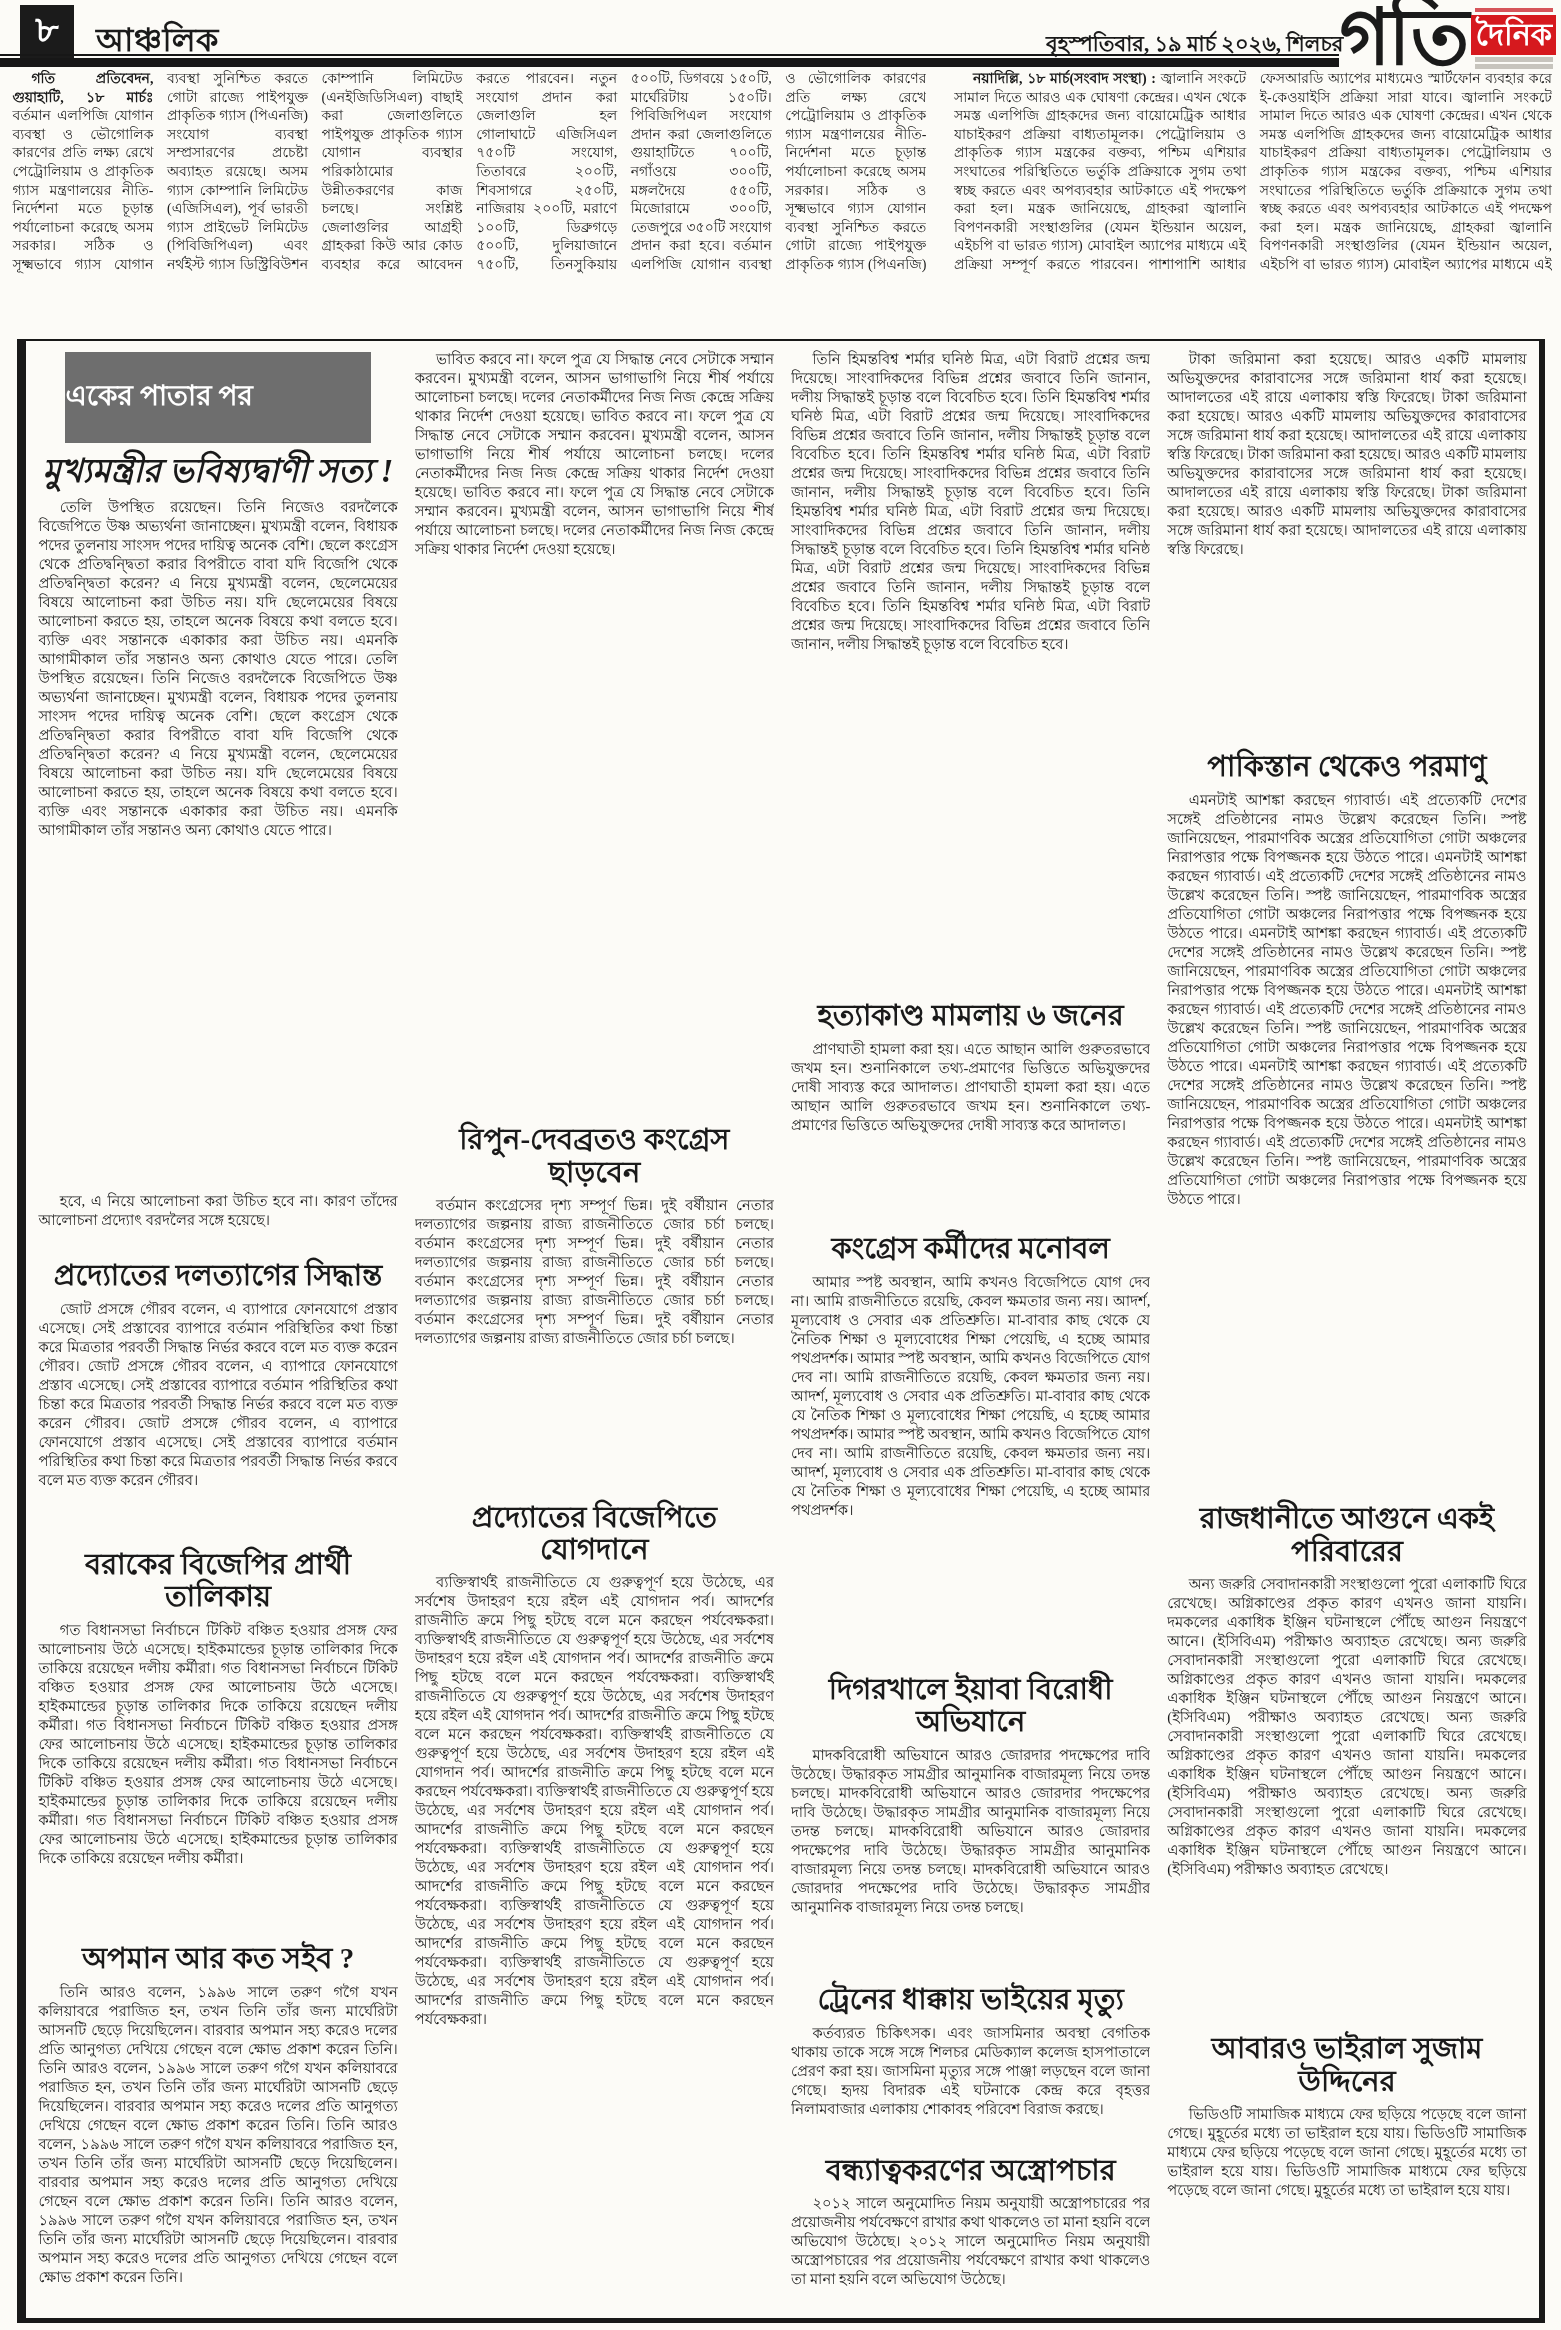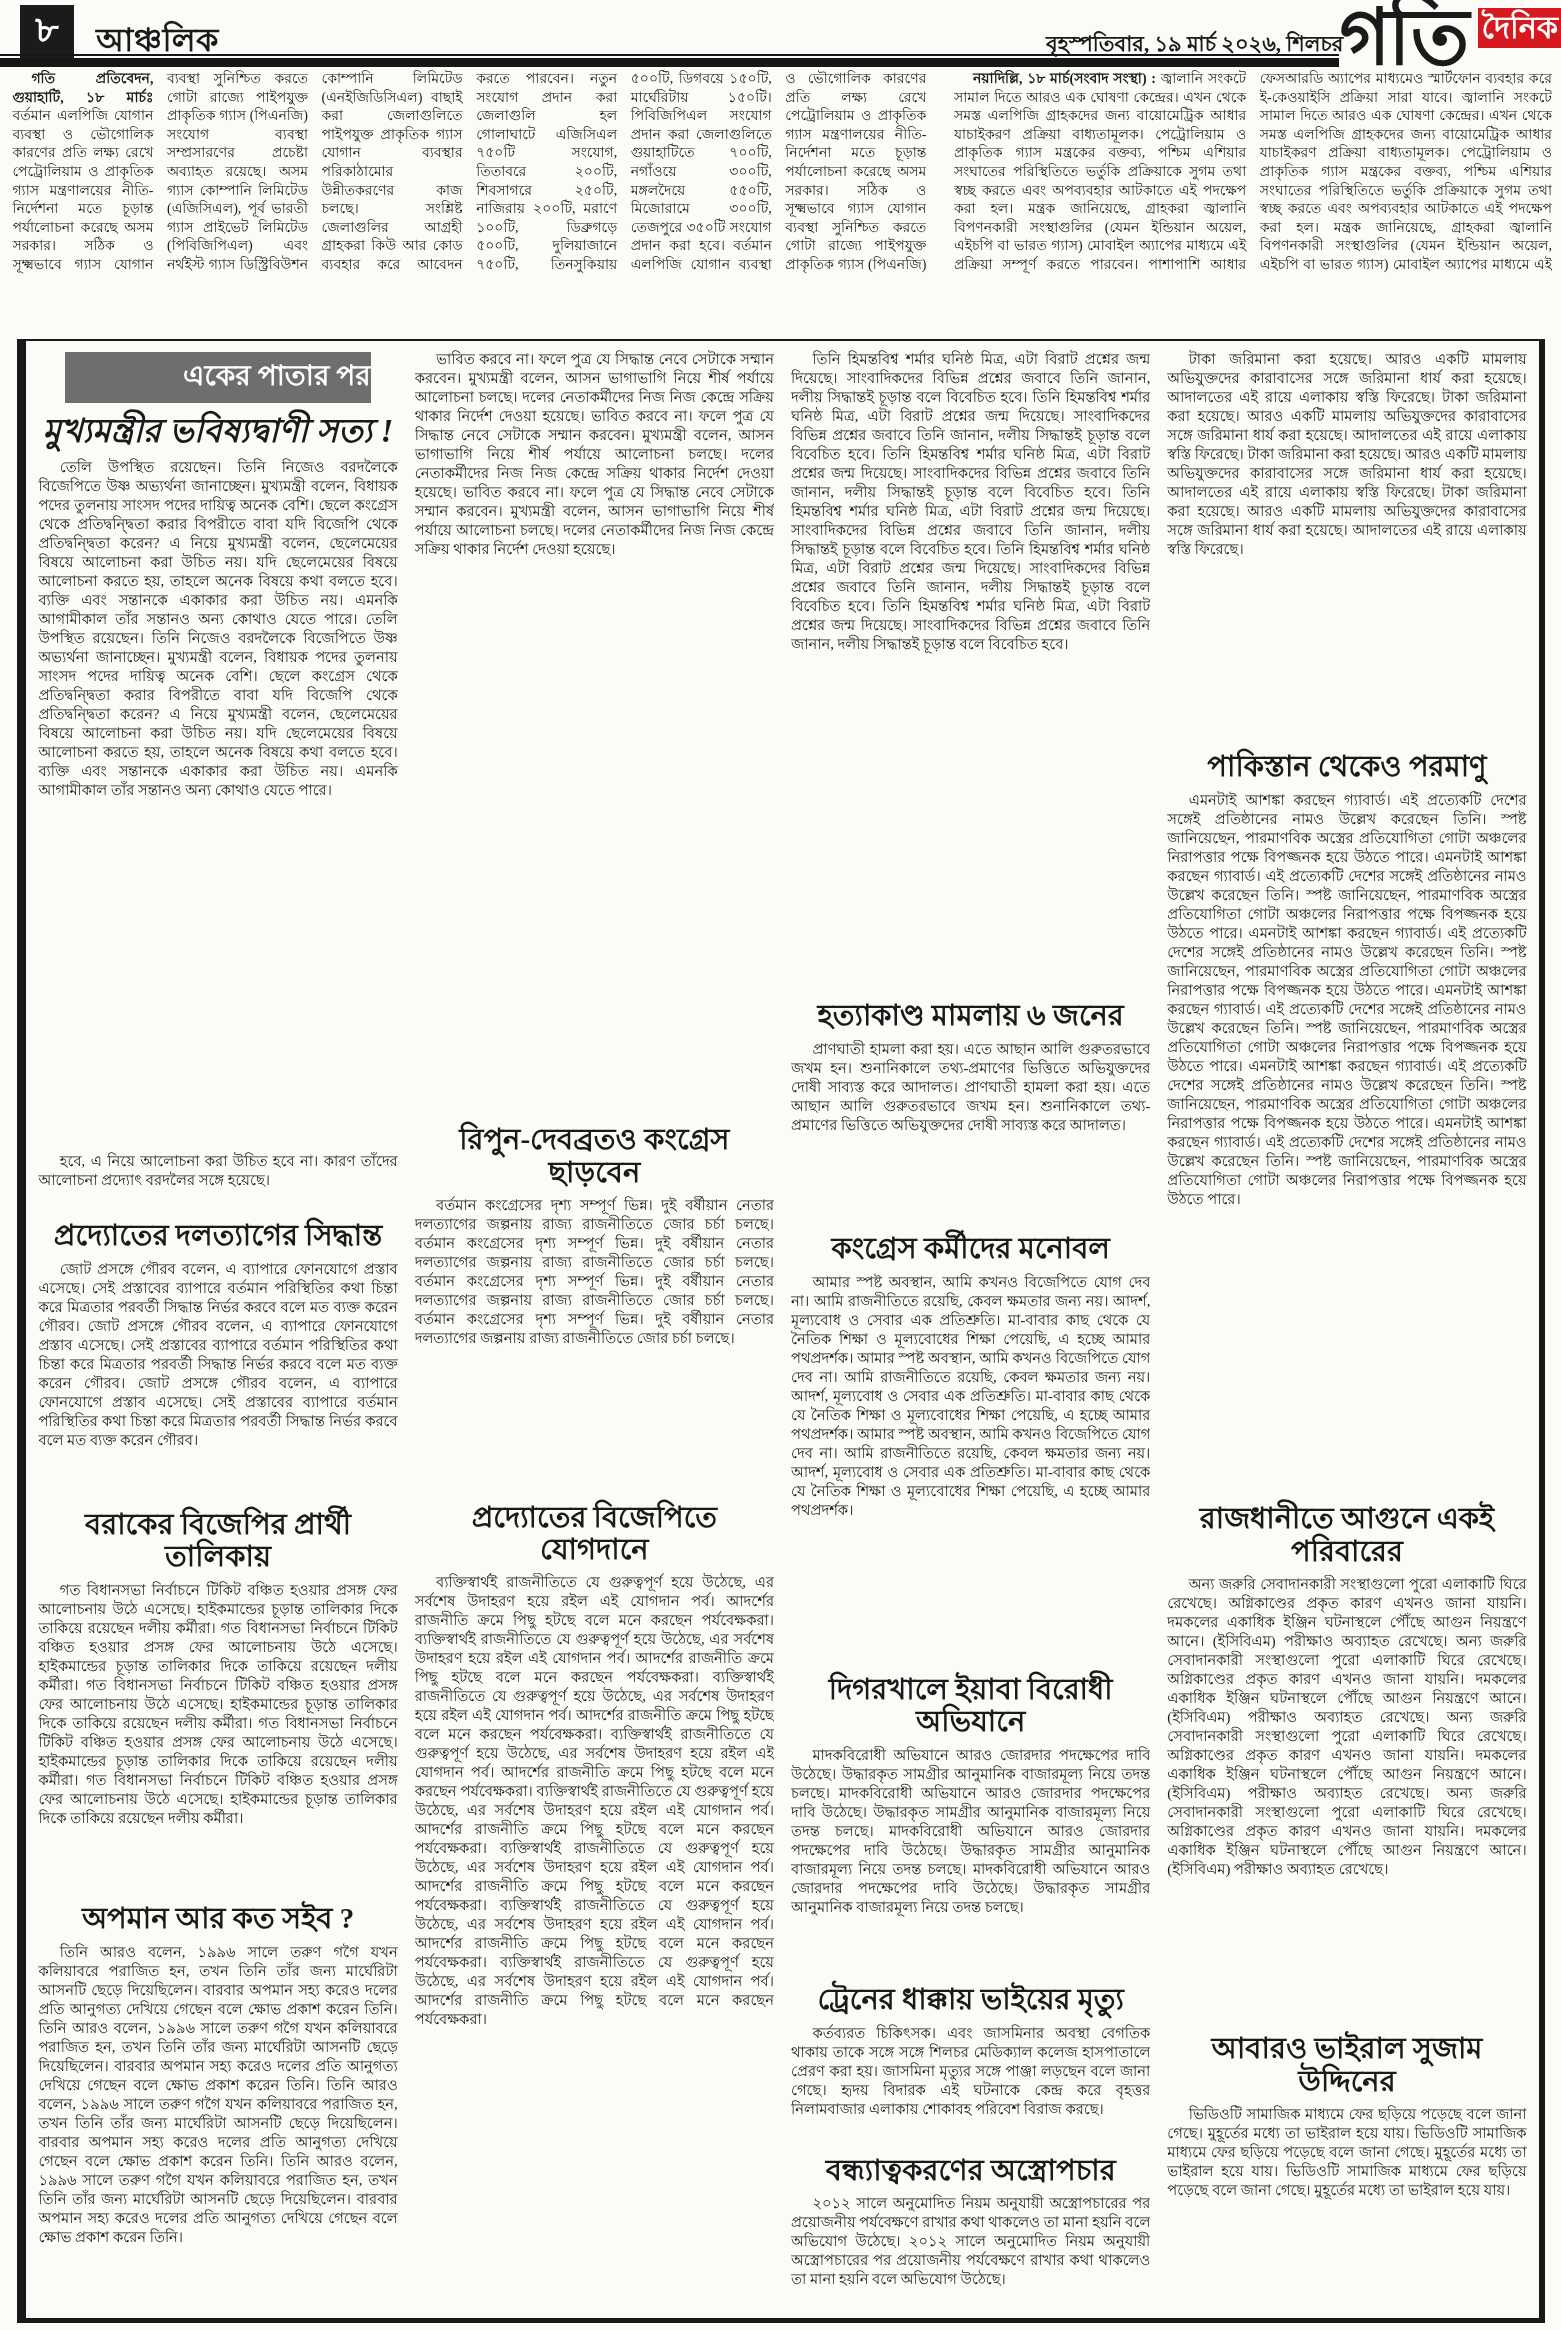--- a/index.html
+++ b/index.html
@@ -5,21 +5,21 @@
   html,body{margin:0;padding:0;background:#e8e6e0;}
   .page{position:relative;width:1562px;height:2330px;background:#fcfbf7;color:#1a1a1a;
         font-family:"Liberation Serif","DejaVu Serif",serif;overflow:hidden;}
   
   .pageno{position:absolute;left:20px;top:4.5px;width:54px;height:54px;background:#1b1b1b;color:#fff;
           font-size:36px;font-weight:bold;display:flex;align-items:center;justify-content:center;}
   .section{position:absolute;left:96px;top:14.7px;font-size:32px;font-weight:bold;letter-spacing:0.6px;}
   .dateline-top{position:absolute;left:1046px;top:28px;font-size:21px;font-weight:bold;}
   .masthead{position:absolute;right:5.6px;top:1.1px;display:flex;align-items:flex-start;}
   .logo-main{font-size:78px;font-weight:bold;line-height:.95;letter-spacing:-2.3px;}
-  .logo-side{display:flex;flex-direction:row;align-items:stretch;margin-left:4.5px;margin-top:5.6px;width:85px;}
+  .logo-side{display:flex;flex-direction:column;align-items:stretch;margin-left:4.5px;margin-top:5.6px;width:85px;}
   .tag{height:4.5px;background:#c7c4bd;margin:1.1px 3.4px;}
   .tag.red{background:#d6545a;}
   .logo-red{background:#d6191e;color:#fff;font-size:30.5px;font-weight:bold;text-align:center;
             padding:4.5px 3.4px;line-height:1;margin:1.7px 0;}
   .rule-thin{position:absolute;left:0;top:54px;width:1339px;height:1.7px;background:#171717;}
   .rule{position:absolute;left:0;top:58px;width:1339px;height:8.5px;background:#171717;}
   
   .story-a{position:absolute;left:12.4px;top:70px;width:914px;}
   .story-b{position:absolute;left:954px;top:70px;width:598px;}
   .headline{font-size:34px;font-weight:bold;text-align:center;line-height:1.08;margin:0 0 9px;}
@@ -27,22 +27,22 @@
   .cols{text-align:justify;font-size:14px;line-height:18.6px;height:207px;overflow:hidden;column-gap:13.5px;}
   .cols-6{column-count:6;}
   .cols-2{column-count:2;}
   .cols p{margin:0;text-indent:19px;}
   .cols strong{font-weight:bold;}
   
   .jump{position:absolute;left:17px;top:339px;width:1528px;height:1984px;box-sizing:border-box;
         border:2.3px solid #191919;border-left-width:9px;border-right-width:6.8px;border-bottom-width:5.6px;
         padding:9px 12.4px;display:flex;gap:17px;overflow:hidden;background:#fcfbf7;}
   .jcol{flex:1 1 0;overflow:hidden;}
-  .banner{background:#6e6e6e;color:#fff;font-size:28px;font-weight:bold;text-align:right;
-          padding:2px 0;margin:2.3px 27px 10.2px;}
+  .banner{background:#6e6e6e;color:#fff;font-size:28px;font-weight:bold;text-align:left;
+          padding:22px 0;margin:2.3px 27px 10.2px;}
   .jhead{font-size:29px;font-weight:bold;text-align:center;line-height:1.12;margin:11.3px 0 8px;}
   .jhead-lg{font-size:33px;margin-top:3.4px;font-style:italic;}
   .jbody{font-size:14.7px;line-height:19px;text-align:justify;margin:0 0 4.5px;overflow:hidden;text-indent:21.4px;}
 </style>
 </head>
 <body>
 
 <div class="page">
 
   <div class="pageno">৮</div>

